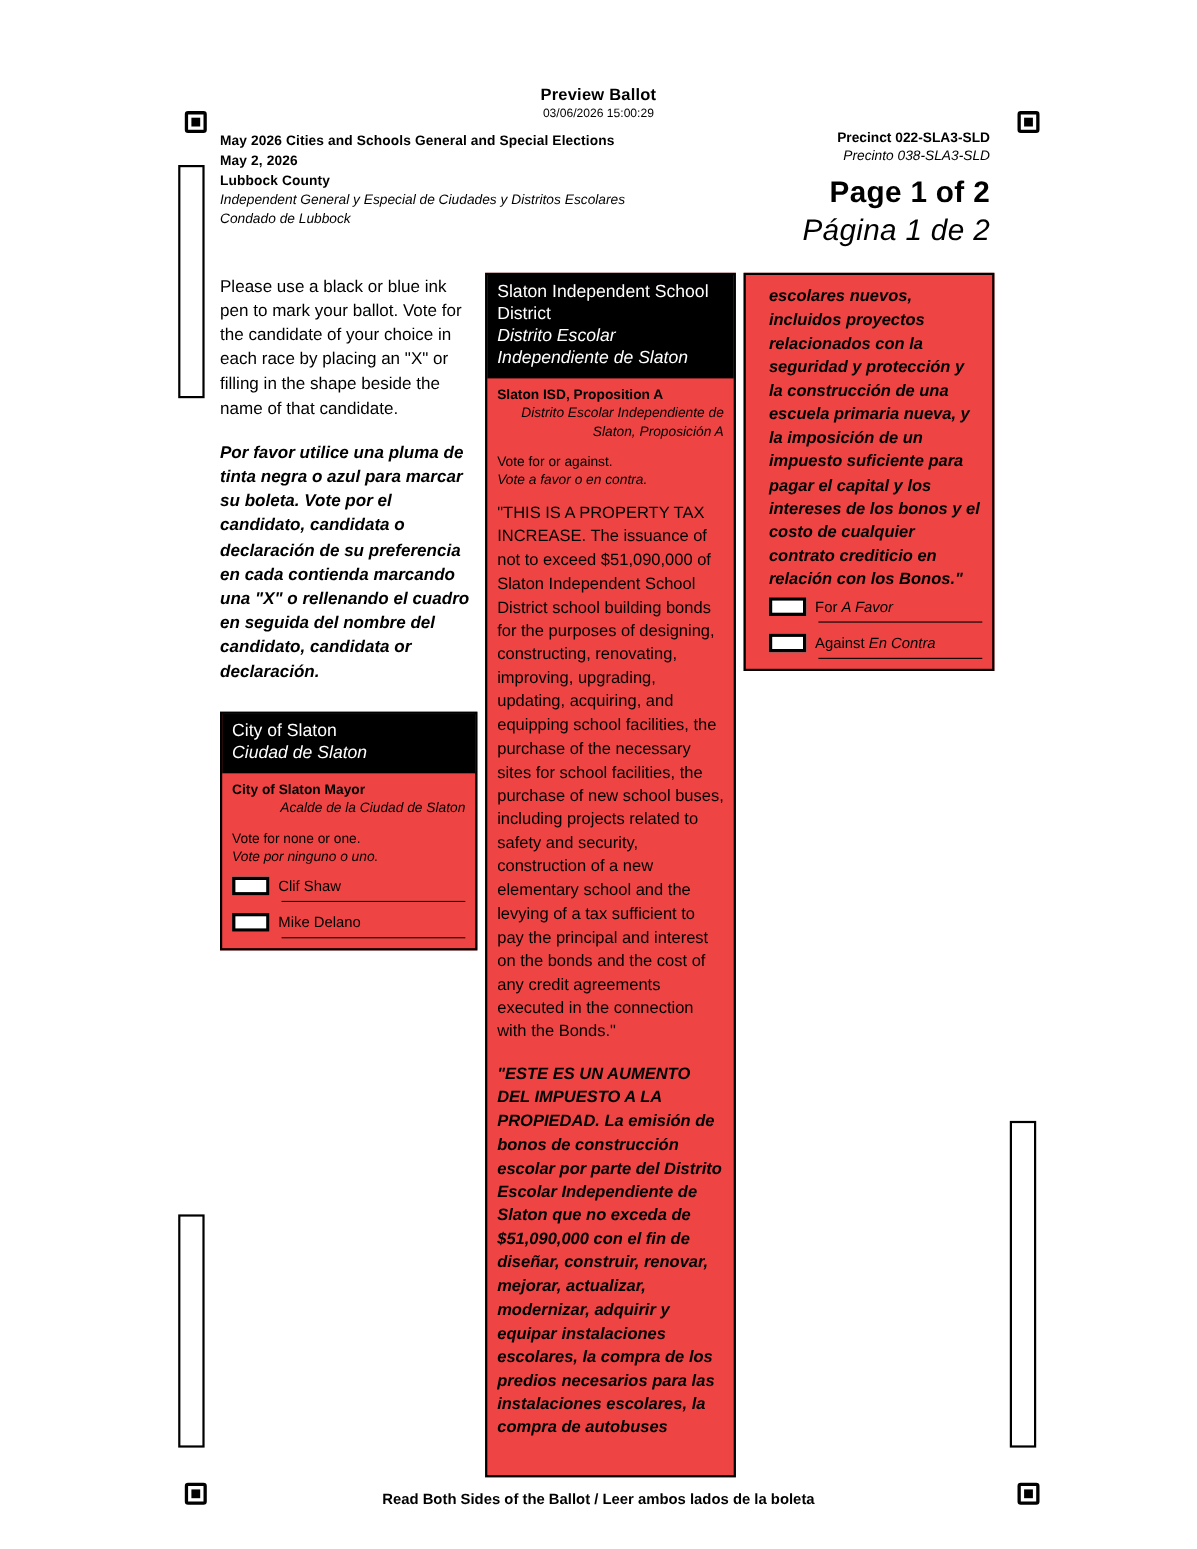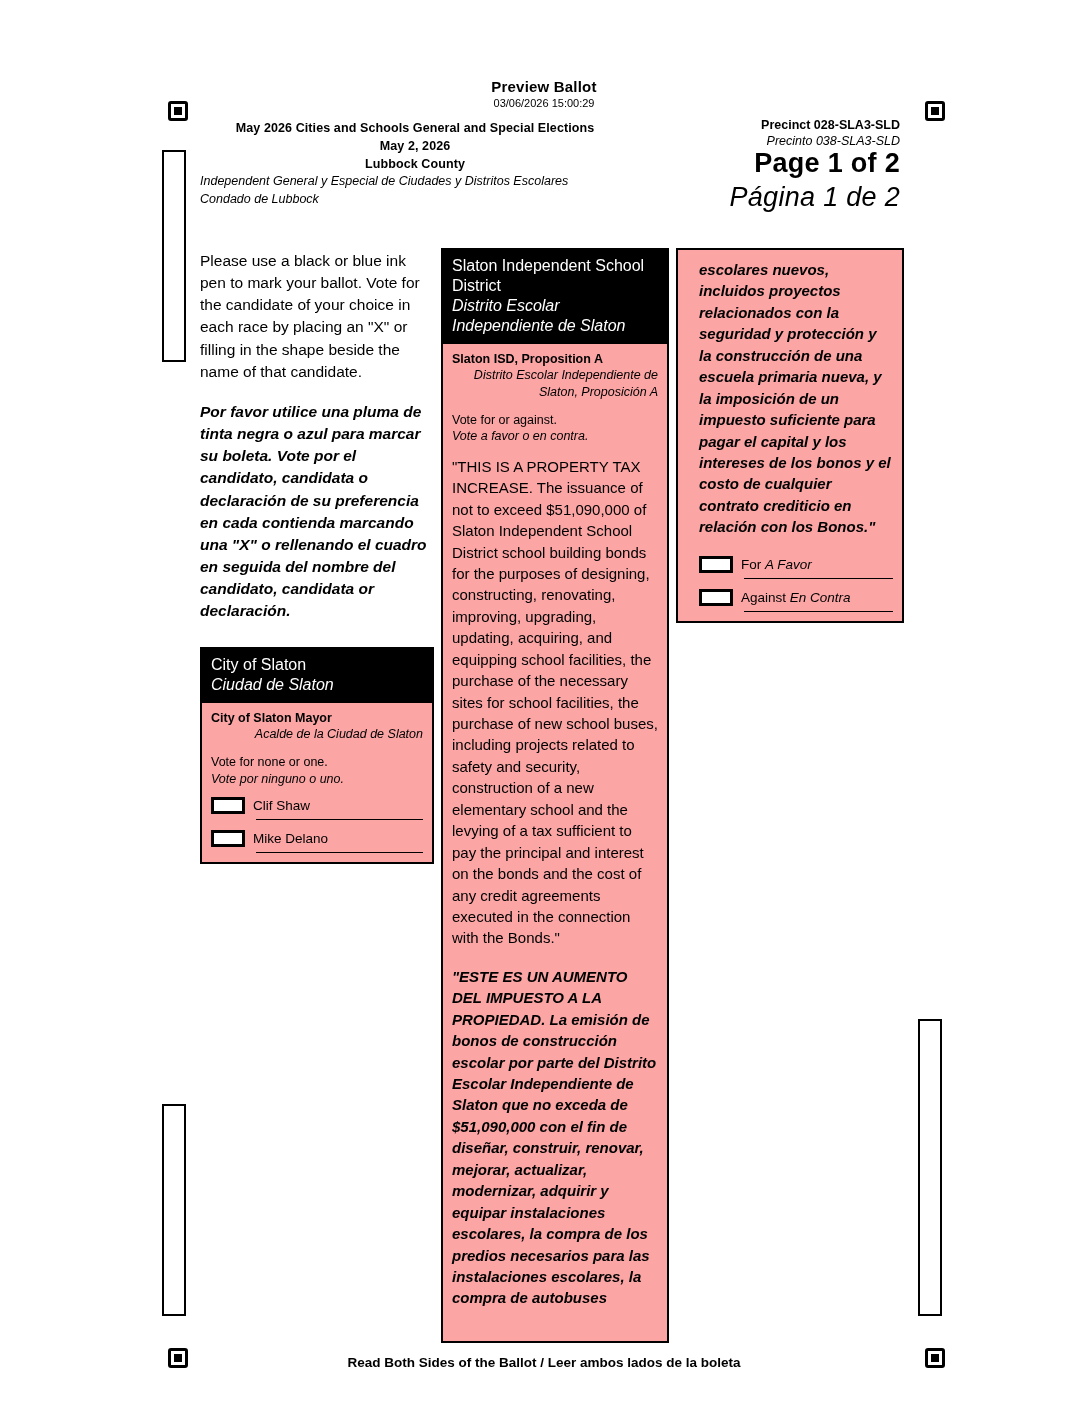--- a/index.html
+++ b/index.html
@@ -65,32 +65,32 @@
     text-align: center;
     font-size: 11px;
   }
 
   .hdr-left {
     position: absolute;
     left: 200px; top: 120px;
     width: 430px;
     line-height: 1.42;
   }
-  .hdr-left .b   { font-weight: bold; font-size: 12.5px; letter-spacing: .1px; text-align: center; }
+  .hdr-left .b   { font-weight: bold; font-size: 12.5px; letter-spacing: .1px; }
   .hdr-left .it  { font-style: italic; font-size: 12.5px; }
 
   .hdr-right {
     position: absolute;
     right: 188px; top: 118px;
     width: 330px;
     text-align: right;
   }
   .hdr-right .precinct-en { font-weight: bold; font-size: 12.5px; }
   .hdr-right .precinct-es { font-style: italic; font-size: 12.5px; margin-top: 2px;}
-  .hdr-right .page-en { font-weight: bold; font-size: 27px; margin-top: 0; letter-spacing:.3px;}
+  .hdr-right .page-en { font-weight: bold; font-size: 27px; margin-top: 12px; letter-spacing:.3px;}
   .hdr-right .page-es { font-style: italic; font-size: 27px; margin-top: 3px; letter-spacing:.3px;}
 
   
   .col {
     position: absolute;
     box-sizing: border-box;
   }
   .col-1 { left: 200px; top: 250px; width: 234px; }
   .col-2 { left: 441px; top: 248px; width: 228px; }
   .col-3 { left: 676px; top: 248px; width: 228px; }
@@ -103,21 +103,21 @@
     font-size: 15.5px;
     line-height: 1.43;
     font-style: italic;
     font-weight: bold;
     margin-top: 18px;
   }
 
   
   .contest {
     border: 2px solid #000;
-    background: #fca5a5;
+    background: #ef4444;
     box-sizing: border-box;
   }
   .contest-header {
     background: #000;
     color: #fff;
     padding: 6px 9px 8px 9px;
   }
   .contest-header .ch-en {
     font-size: 16px;
     line-height: 1.25;
@@ -232,21 +232,21 @@
 
 <div class="hdr-left">
   <div class="b">May 2026 Cities and Schools General and Special Elections</div>
   <div class="b">May 2, 2026</div>
   <div class="b">Lubbock County</div>
   <div class="it">Independent General y Especial de Ciudades y Distritos Escolares</div>
   <div class="it">Condado de Lubbock</div>
 </div>
 
 <div class="hdr-right">
-  <div class="precinct-en">Precinct 028-SLA3-SLD</div>
+  <div class="precinct-en">Precinct 022-SLA3-SLD</div>
   <div class="precinct-es">Precinto 038-SLA3-SLD</div>
   <div class="page-en">Page 1 of 2</div>
   <div class="page-es">Página 1 de 2</div>
 </div>
 
 <div class="col col-1">
 
   <div class="instr-en">Please use a black or blue ink pen to mark your ballot.  Vote for the candidate of your choice in each race by placing an "X" or filling in the shape beside the name of that candidate.</div>
   <div class="instr-es">Por favor utilice una pluma de tinta negra o azul para marcar su boleta.  Vote por el candidato, candidata o declaración de su preferencia en cada contienda marcando una "X" o rellenando el cuadro en seguida del nombre del candidato, candidata or declaración.</div>
 
@@ -297,21 +297,21 @@
       <div class="prop-es">"ESTE ES UN AUMENTO DEL IMPUESTO A LA PROPIEDAD. La emisión de bonos de construcción escolar por parte del Distrito Escolar Independiente de Slaton que no exceda de $51,090,000 con el fin de diseñar, construir, renovar, mejorar, actualizar, modernizar, adquirir y equipar instalaciones escolares, la compra de los predios necesarios para las instalaciones escolares, la compra de autobuses</div>
     </div>
   </div>
 </div>
 
 <div class="col col-3">
   <div class="contest contest-cont">
     <div class="contest-body" style="padding-top:9px;padding-left:21px;">
       <div class="prop-cont-es">escolares nuevos, incluidos proyectos relacionados con la seguridad y protección y la construcción de una escuela primaria nueva, y la imposición de un impuesto suficiente para pagar el capital y los intereses de los bonos y el costo de cualquier contrato crediticio en relación con los Bonos."</div>
 
-      <div class="choice" style="margin-top:18px;">
+      <div class="choice" style="margin-top:5px;">
         <div class="choice-row">
           <div class="vote-box"></div>
           <div class="choice-name"><span>For </span><span class="it">A Favor</span></div>
         </div>
         <div class="choice-rule"></div>
       </div>
 
       <div class="choice">
         <div class="choice-row">
           <div class="vote-box"></div>

